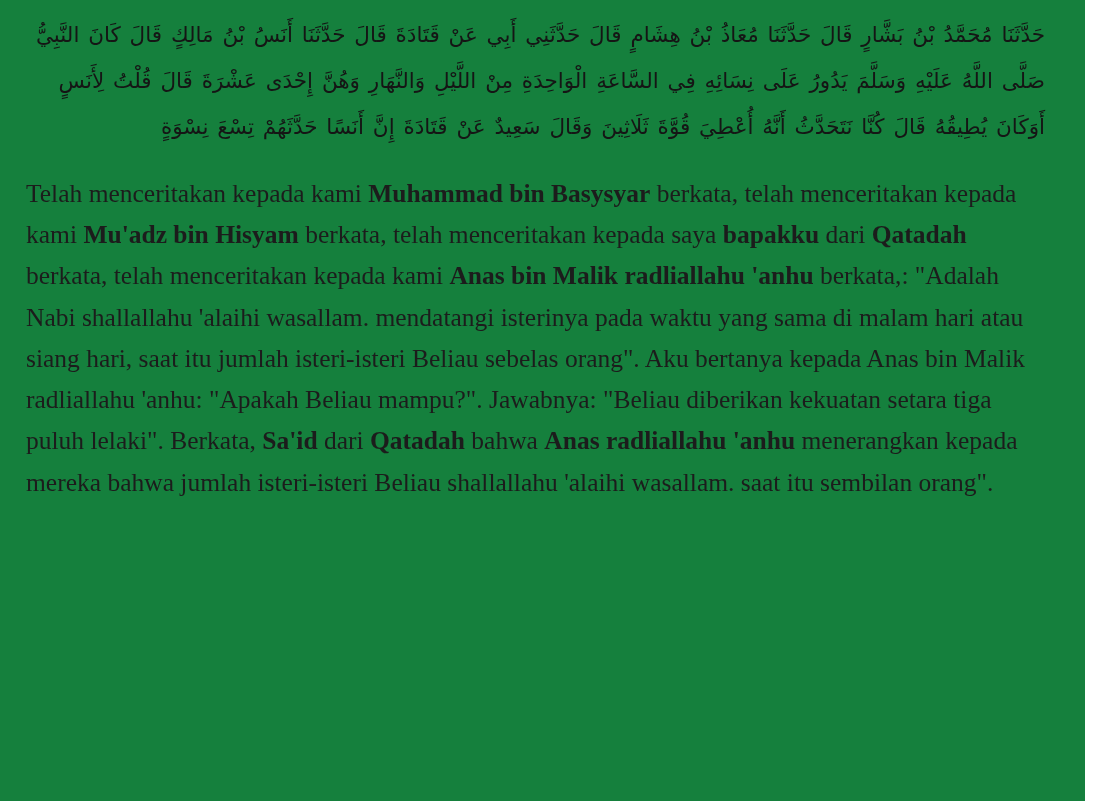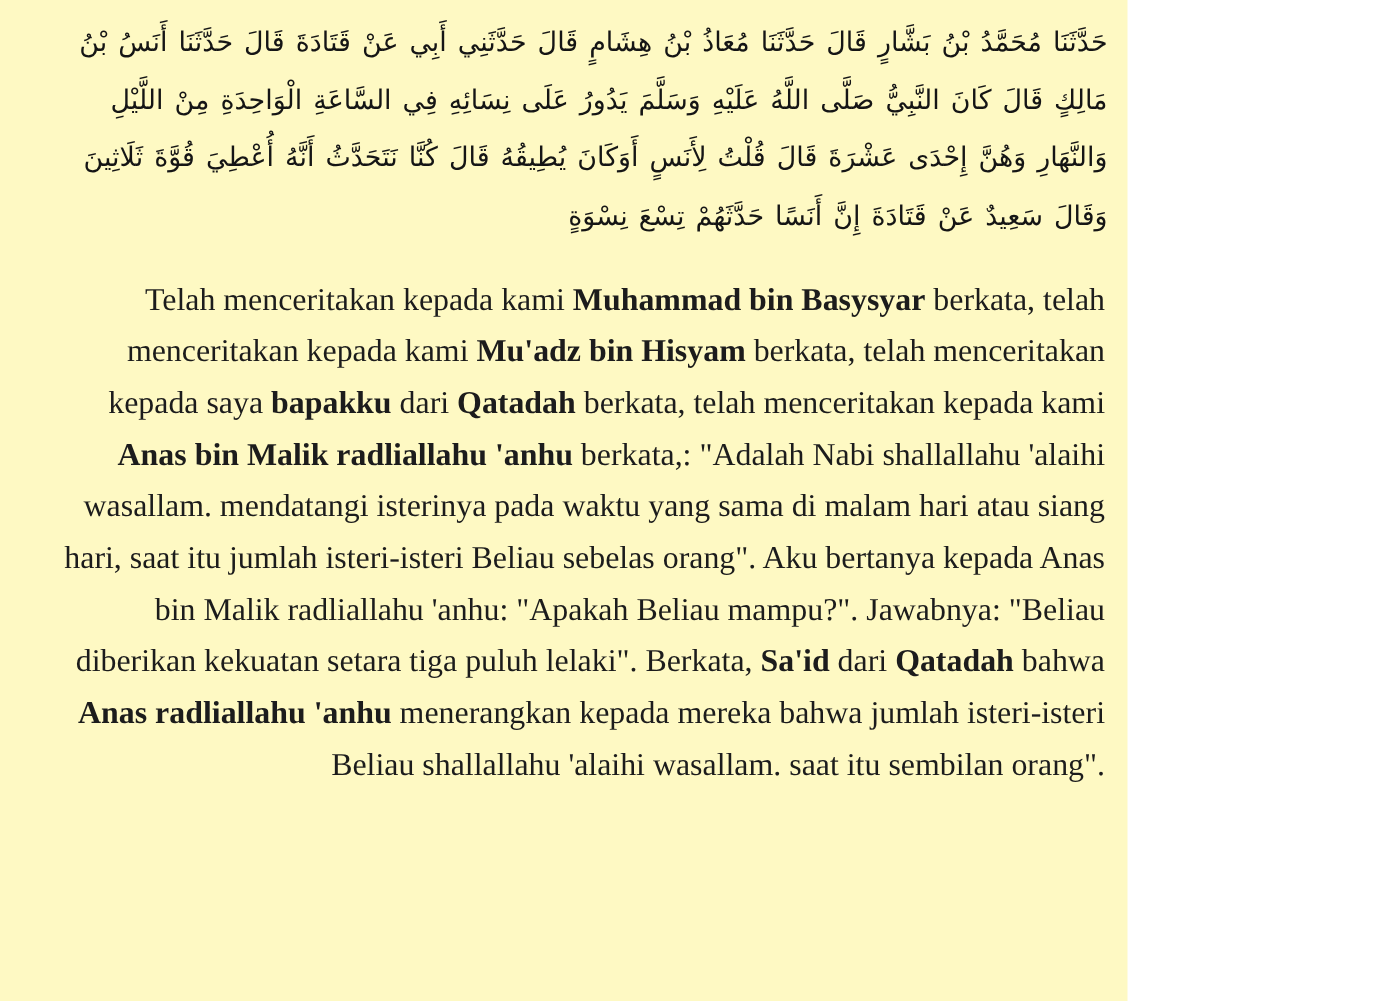--- a/index.html
+++ b/index.html
@@ -8,25 +8,25 @@
     background: #ffffff;
   }
   body {
     width: 1107px;
     min-height: 801px;
     font-family: "Liberation Serif", serif;
     color: #1a1a1a;
     -webkit-font-smoothing: antialiased;
   }
   .page {
-    width: 902px;
+    width: 1085px;
     min-height: 801px;
     box-sizing: border-box;
-    padding: 8px 12px 10px 22px;
-    background: #fef9c3;
+    padding: 8px 36px 10px 22px;
+    background: #15803d;
   }
 
   
   .arabic-block {
     direction: rtl;
     text-align: right;
     unicode-bidi: isolate;
     font-family: "DejaVu Sans", sans-serif;
     font-size: 21.5px;
     line-height: 2.15;
@@ -36,21 +36,21 @@
     letter-spacing: 0px;
     word-spacing: 2px;
   }
 
   
   .translation-block {
     font-family: "Liberation Serif", serif;
     font-size: 25.5px;
     line-height: 1.62;
     color: #1c1c1c;
-    text-align: right;
+    text-align: left;
     padding: 0 6px 0 4px;
   }
   .translation-block .seg {
     white-space: normal;
   }
   .translation-block b,
   .translation-block .narrator {
     font-weight: bold;
   }
 </style>

